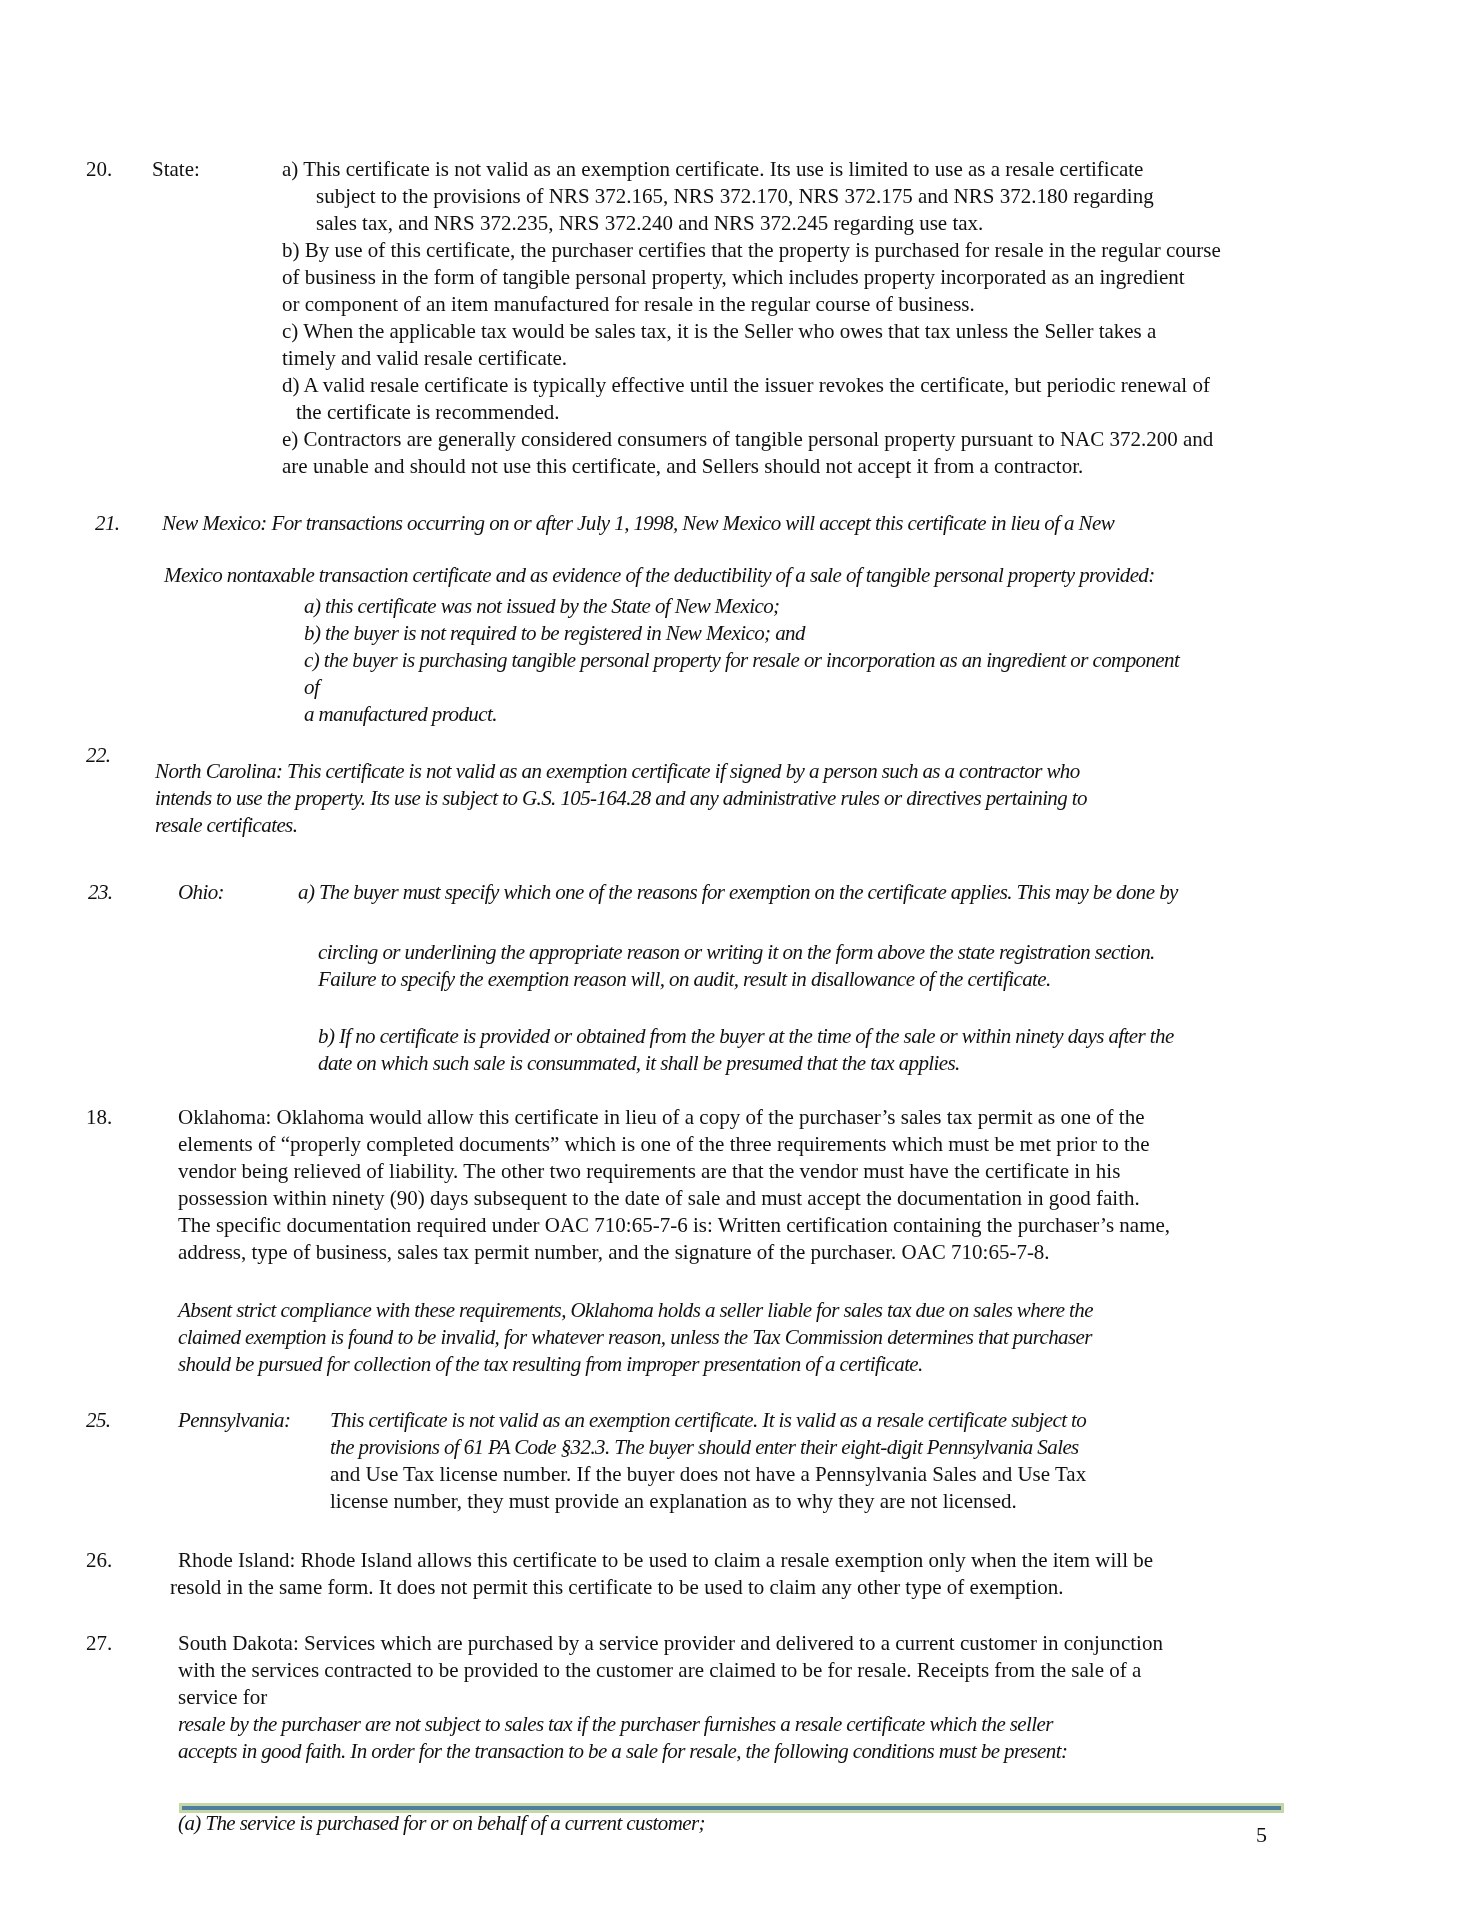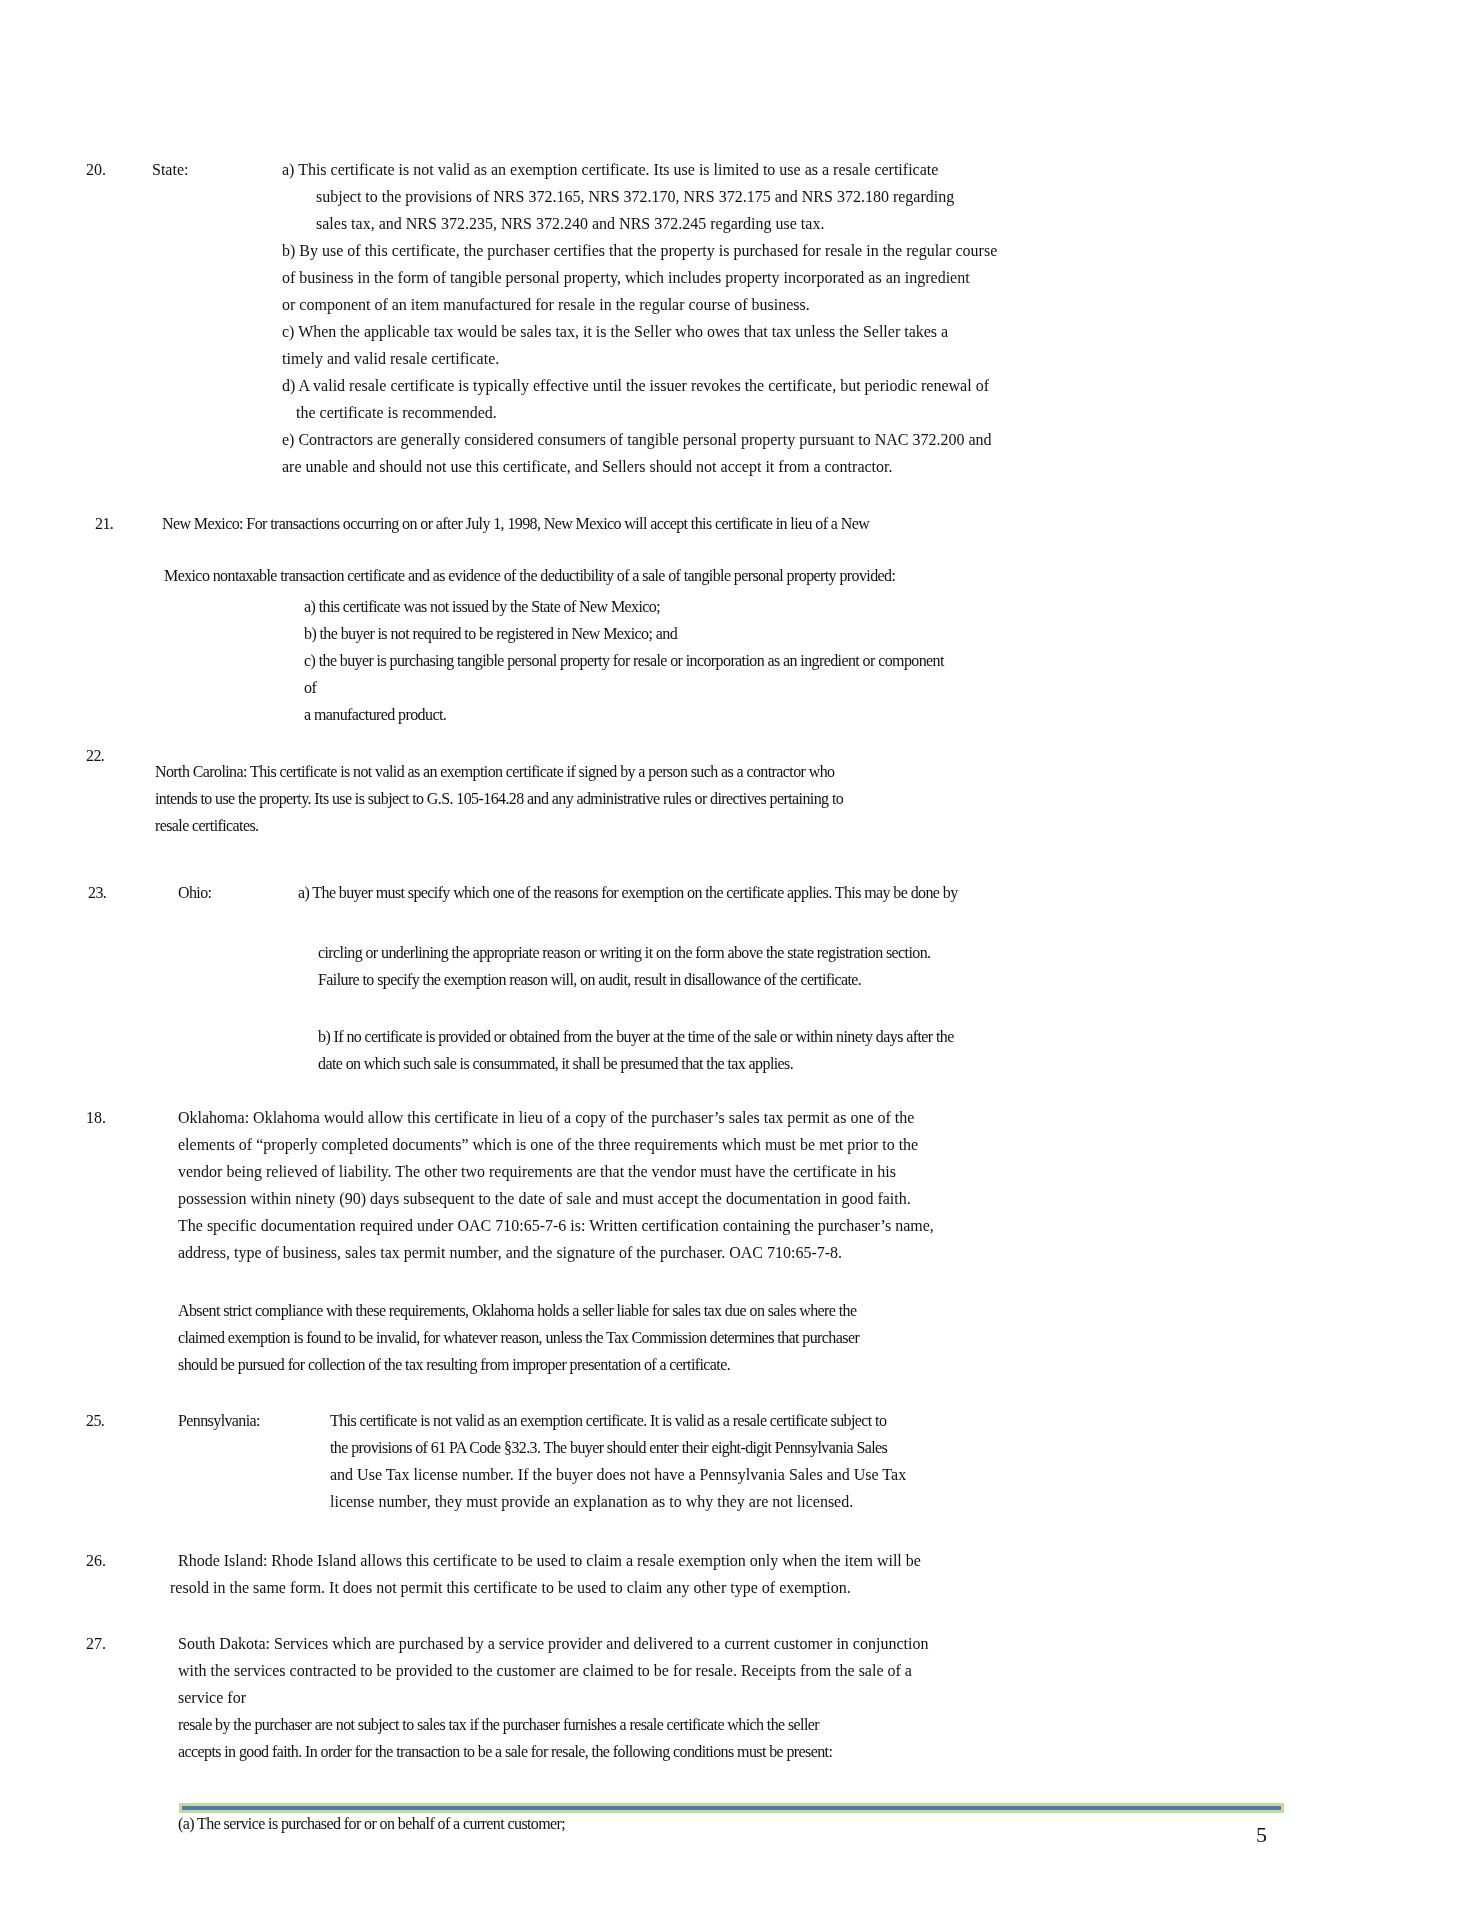--- a/index.html
+++ b/index.html
@@ -1,19 +1,19 @@
 <!DOCTYPE html>
 <html><head>
 <meta charset="utf-8">
 <style>
   html, body { margin: 0; padding: 0; background: #ffffff; }
   body { width: 1484px; height: 1920px; position: relative; overflow: hidden;
          font-family: "Liberation Serif", "DejaVu Serif", serif; color: #111; }
-  .ln { position: absolute; font-size: 16px; line-height: 27px; white-space: nowrap; }
-  .cond { letter-spacing: -0.6px; }
+  .ln { position: absolute; font-size: 21px; line-height: 27px; white-space: nowrap; }
+  .cond { letter-spacing: -0.6px; font-style: italic; }
   .rule { position: absolute; left: 179px; top: 1803px; width: 1105px; height: 10px; background: #c4d7a4; }
   .rule-inner { position: absolute; left: 3px; right: 3px; top: 3px; height: 4px; background: #4f7fa0; }
   .pagenum { position: absolute; left: 1256px; top: 1822px; font-size: 22px; font-family: "Liberation Serif", serif; }
 </style>
 </head>
 <body>
 
 <div>
   <div class="ln" style="left:86px;top:156px">20.</div>
   <div class="ln" style="left:152px;top:156px">State:</div>

